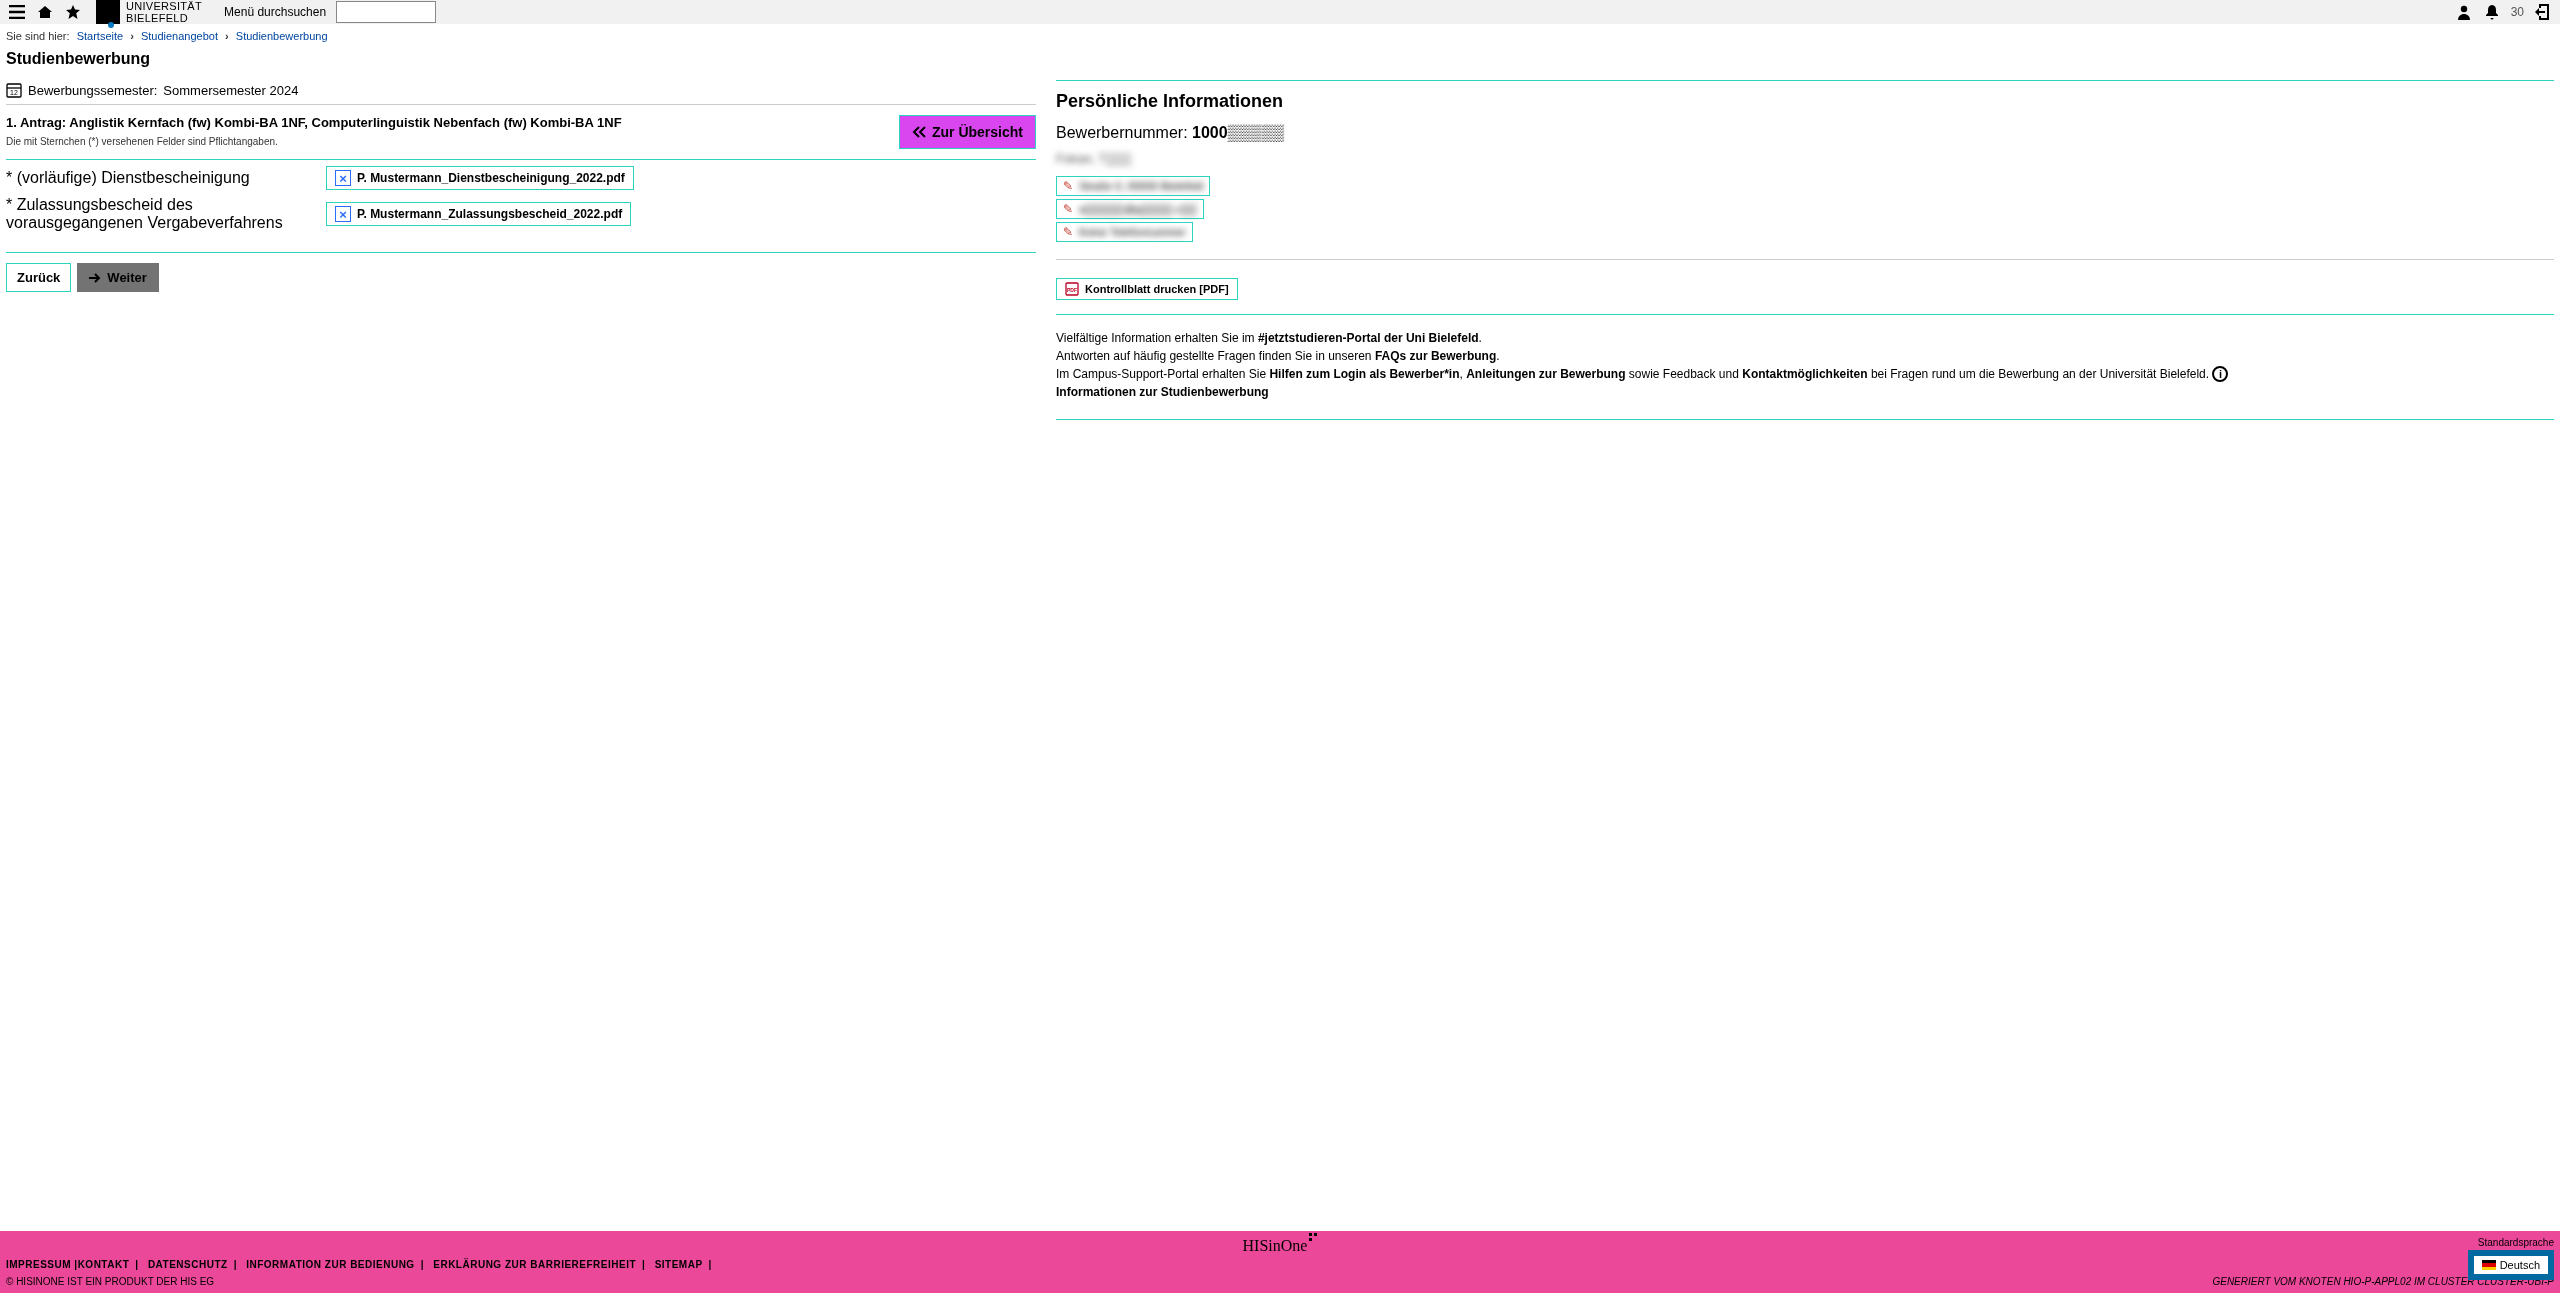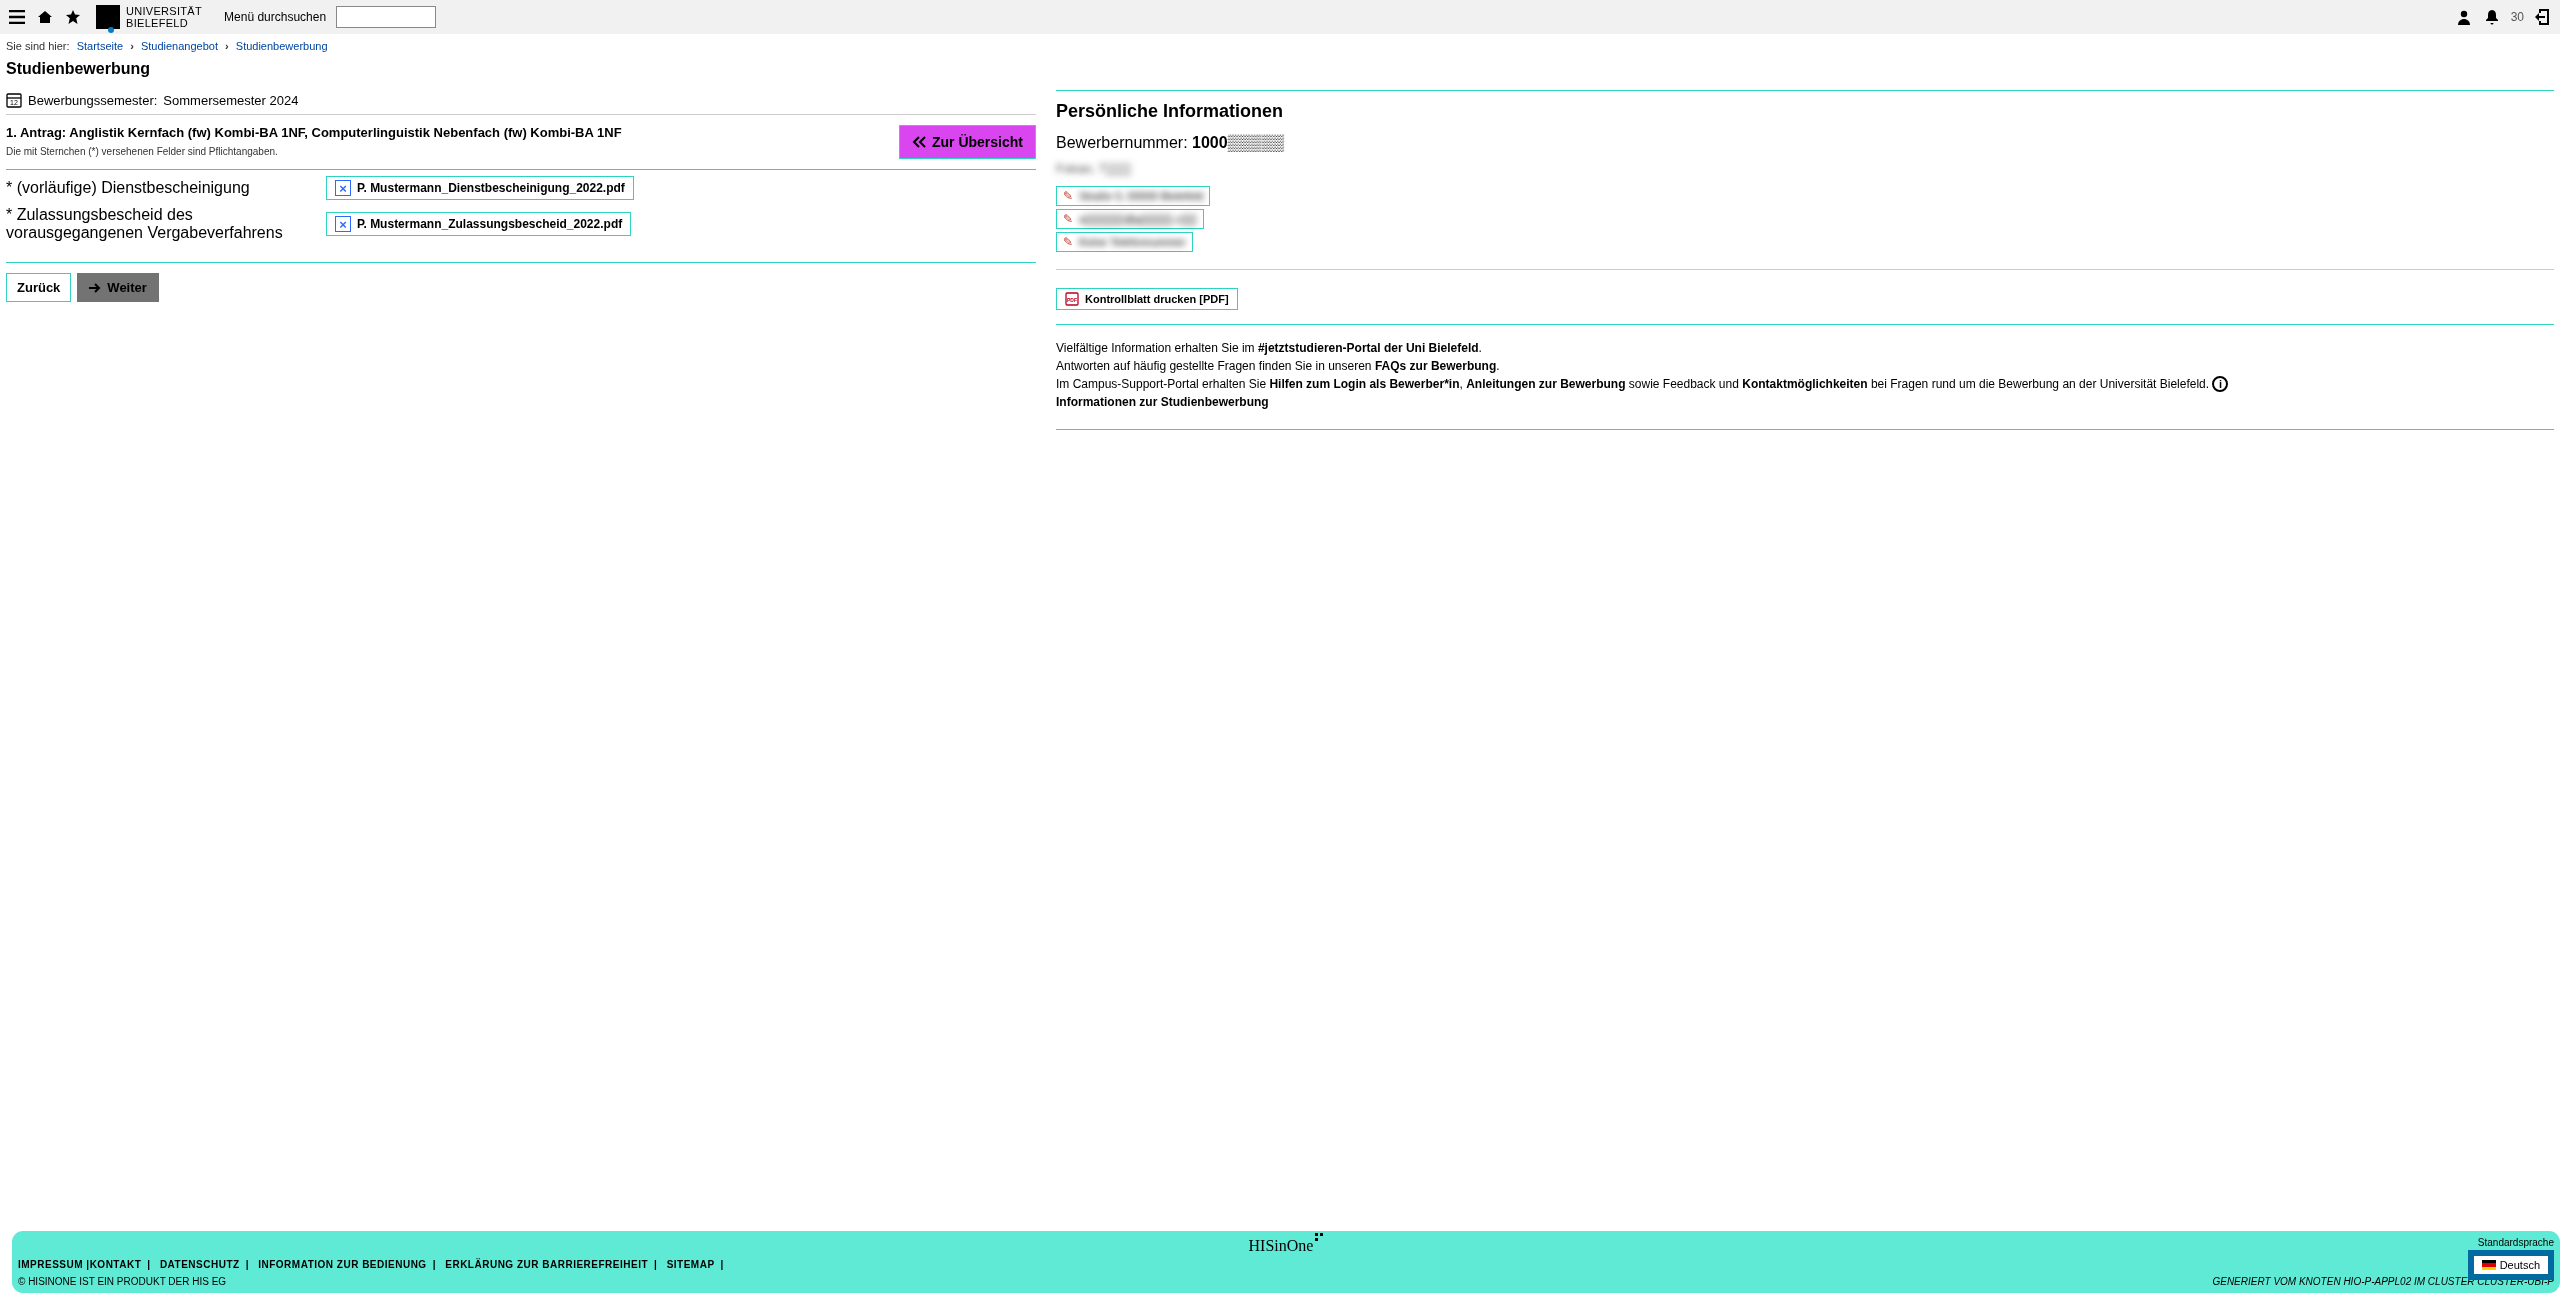--- a/index.html
+++ b/index.html
@@ -1,19 +1,19 @@
 <!DOCTYPE html>
 <html><head>
   <meta charset="utf-8">
   <style>
     * { box-sizing: border-box; margin: 0; padding: 0; }
     body { font-family: Arial, Helvetica, sans-serif; font-size: 13px; color: #000; background: #fff; }
     
     
-    .topbar { background: #f1f1f1; height: 34px; display: flex; align-items: center; padding: 0 8px; }
+    .topbar { background: #f1f1f1; height: 24px; display: flex; align-items: center; padding: 0 8px; }
     .topbar-left { display: flex; align-items: center; gap: 10px; }
     .topbar-icon { width: 18px; height: 18px; display: inline-flex; align-items: center; justify-content: center; cursor: pointer; }
     .topbar-logo { display: flex; align-items: center; gap: 6px; margin-left: 4px; }
     .logo-block { width: 24px; height: 24px; background: #000; position: relative; }
     .logo-block::after { content: ""; position: absolute; bottom: -4px; right: 6px; width: 6px; height: 6px; background: #0a7bc2; border-radius: 50%; }
     .logo-text { font-size: 11px; font-weight: 500; line-height: 1.1; letter-spacing: .3px; }
     .search-label { font-size: 12px; margin-left: 12px; }
     .search-input { height: 22px; width: 100px; border: 1px solid #888; background: #fff; font-size: 12px; padding: 0 4px; }
     .topbar-right { margin-left: auto; display: flex; align-items: center; gap: 10px; }
     .topbar-count { font-size: 12px; color: #555; }
@@ -71,21 +71,21 @@
     .side-divider2 { border-top: 1px solid #ccc; margin: 14px 0; }
     .side-divider3 { border-top: 1px solid #2dd4bf; margin: 14px 0; }
     
     .side-text { font-size: 12px; line-height: 1.5; }
     .side-text a { color: #000; font-weight: bold; text-decoration: none; }
     
     .kontrollblatt { border: 1px solid #2dd4bf; display: inline-flex; align-items: center; gap: 6px; font-size: 11px; padding: 3px 8px; cursor: pointer; font-weight: bold; margin-top: 4px; }
     .pdf-ico { color: #c0392b; font-size: 12px; }
     
     
-    .footer { position: fixed; bottom: 0; left: 12px; right: 0; background: #5eead4; border-radius: 11px; }
+    .footer { position: fixed; bottom: 0; left: 0; right: 0; background: #ec4899; }
     .foot-logo-row { text-align: center; padding: 6px 0 4px; font-size: 16px; font-family: Georgia, serif; }
     .foot-logo-row .dots { display:inline-block; width:8px; height:12px; position: relative; top:-6px; margin-left:2px;}
     .foot-logo-row .dots::before { content:""; position:absolute; top:0; left:0; width:3px; height:3px; background:#000;}
     .foot-logo-row .dots::after { content:""; position:absolute; top:0; left:5px; width:3px; height:3px; background:#000;}
     .foot-logo-row .dot-low { position:absolute; top:5px; left:0; width:3px; height:3px; background:#000; display:block;}
     .footer-lang { position: absolute; right: 6px; top: 6px; text-align: right; font-size: 10px; }
     .lang-pill { border: 6px solid #0369a1; background: #fff; padding: 3px 8px; font-size: 11px; display: inline-flex; align-items: center; gap: 4px; cursor: pointer; margin-top: 2px; }
     .lang-flag { width: 14px; height: 10px; background: linear-gradient(to bottom, #000 0 33%, #dd0000 33% 66%, #ffce00 66% 100%); display: inline-block; }
     .footer-links { padding: 0 6px 4px; font-size: 10px; letter-spacing: .5px; }
     .footer-links span.pipe { margin: 0 6px; font-weight: bold; }

